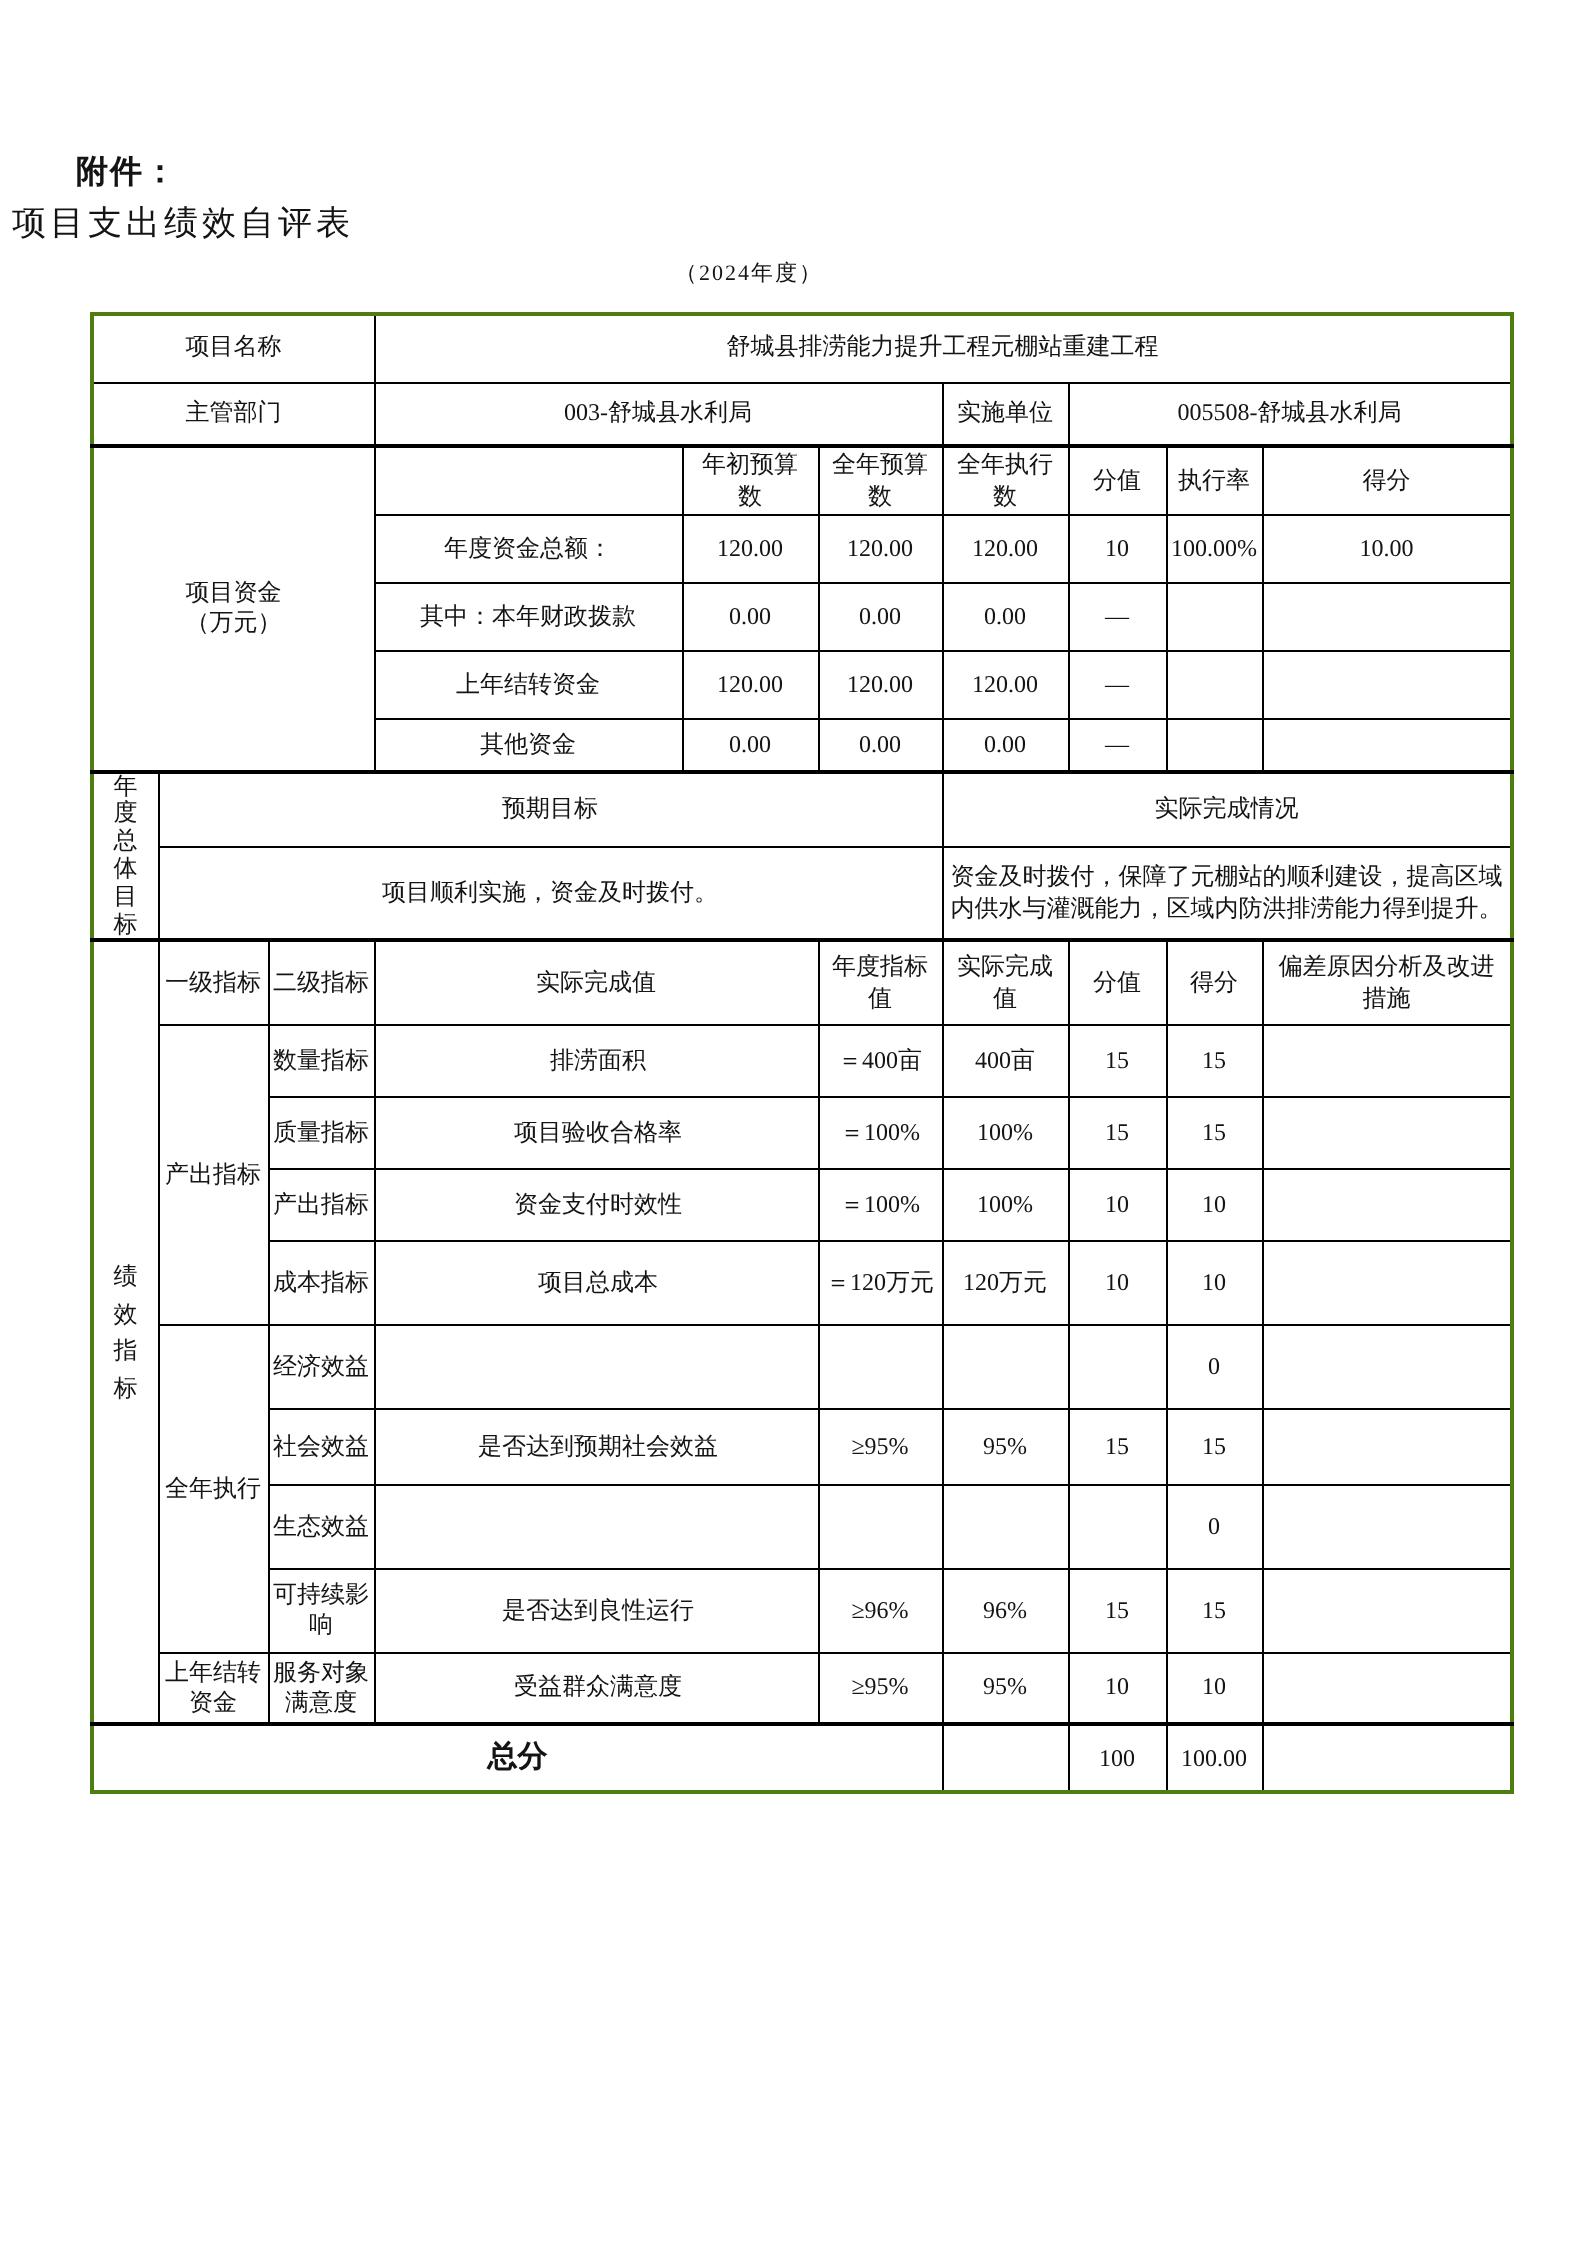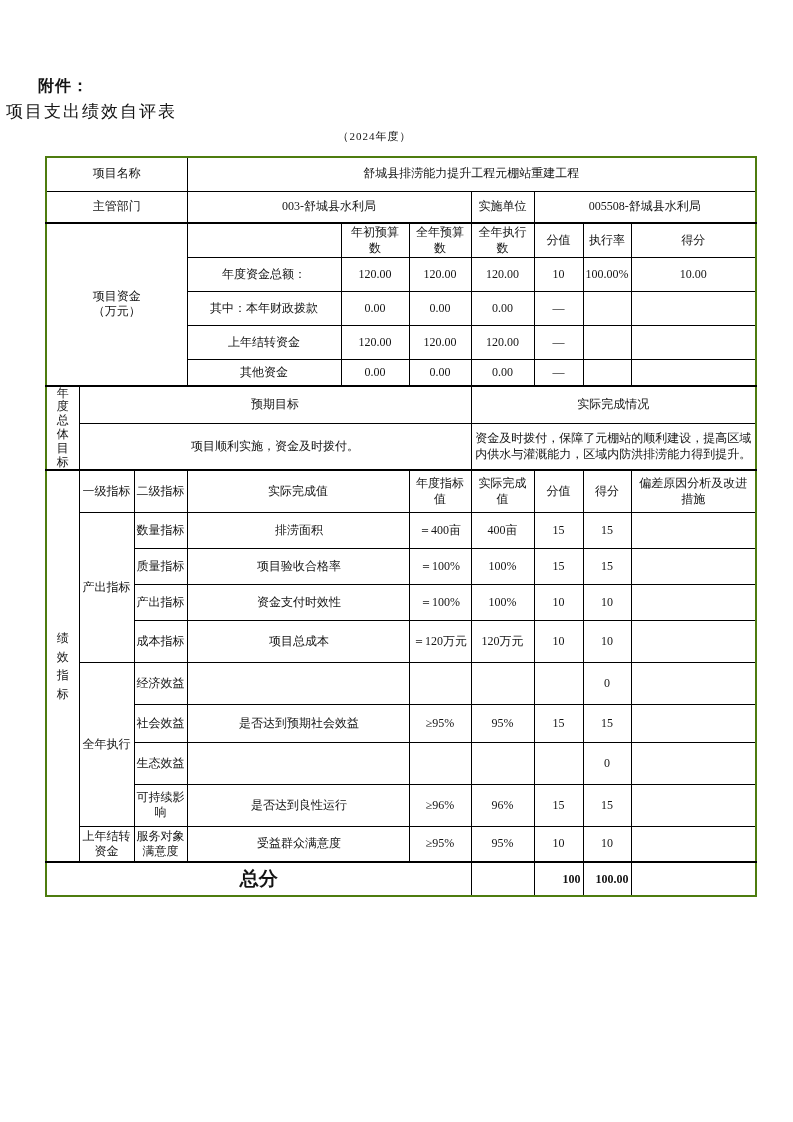--- a/index.html
+++ b/index.html
@@ -39,22 +39,22 @@
     vertical-align:middle;
     padding:1px 2px;
     white-space:pre-line;
     line-height:1.3;
     overflow:hidden;
   }
   tr.sect td { border-top:2px solid #000; }
   td.left { text-align:center; padding-left:4px; }
   td.vert  { line-height:1.15; padding:0; }
   td.vert2 { line-height:1.55; padding:0; }
-  td.bold, .bold { font-weight:bold;text-align:right; }
-  td.total-label { font-size:19px; font-weight:bold; }
+  td.bold, .bold { font-weight:normal; }
+  td.total-label { font-size:15px; font-weight:bold; }
 </style>
 </head>
 <body>
 
 <div class="page">
 
   <div class="attachment">附件：</div>
   <div class="doc-title">项目支出绩效自评表</div>
   <div class="doc-subtitle">（2024年度）</div>
 

